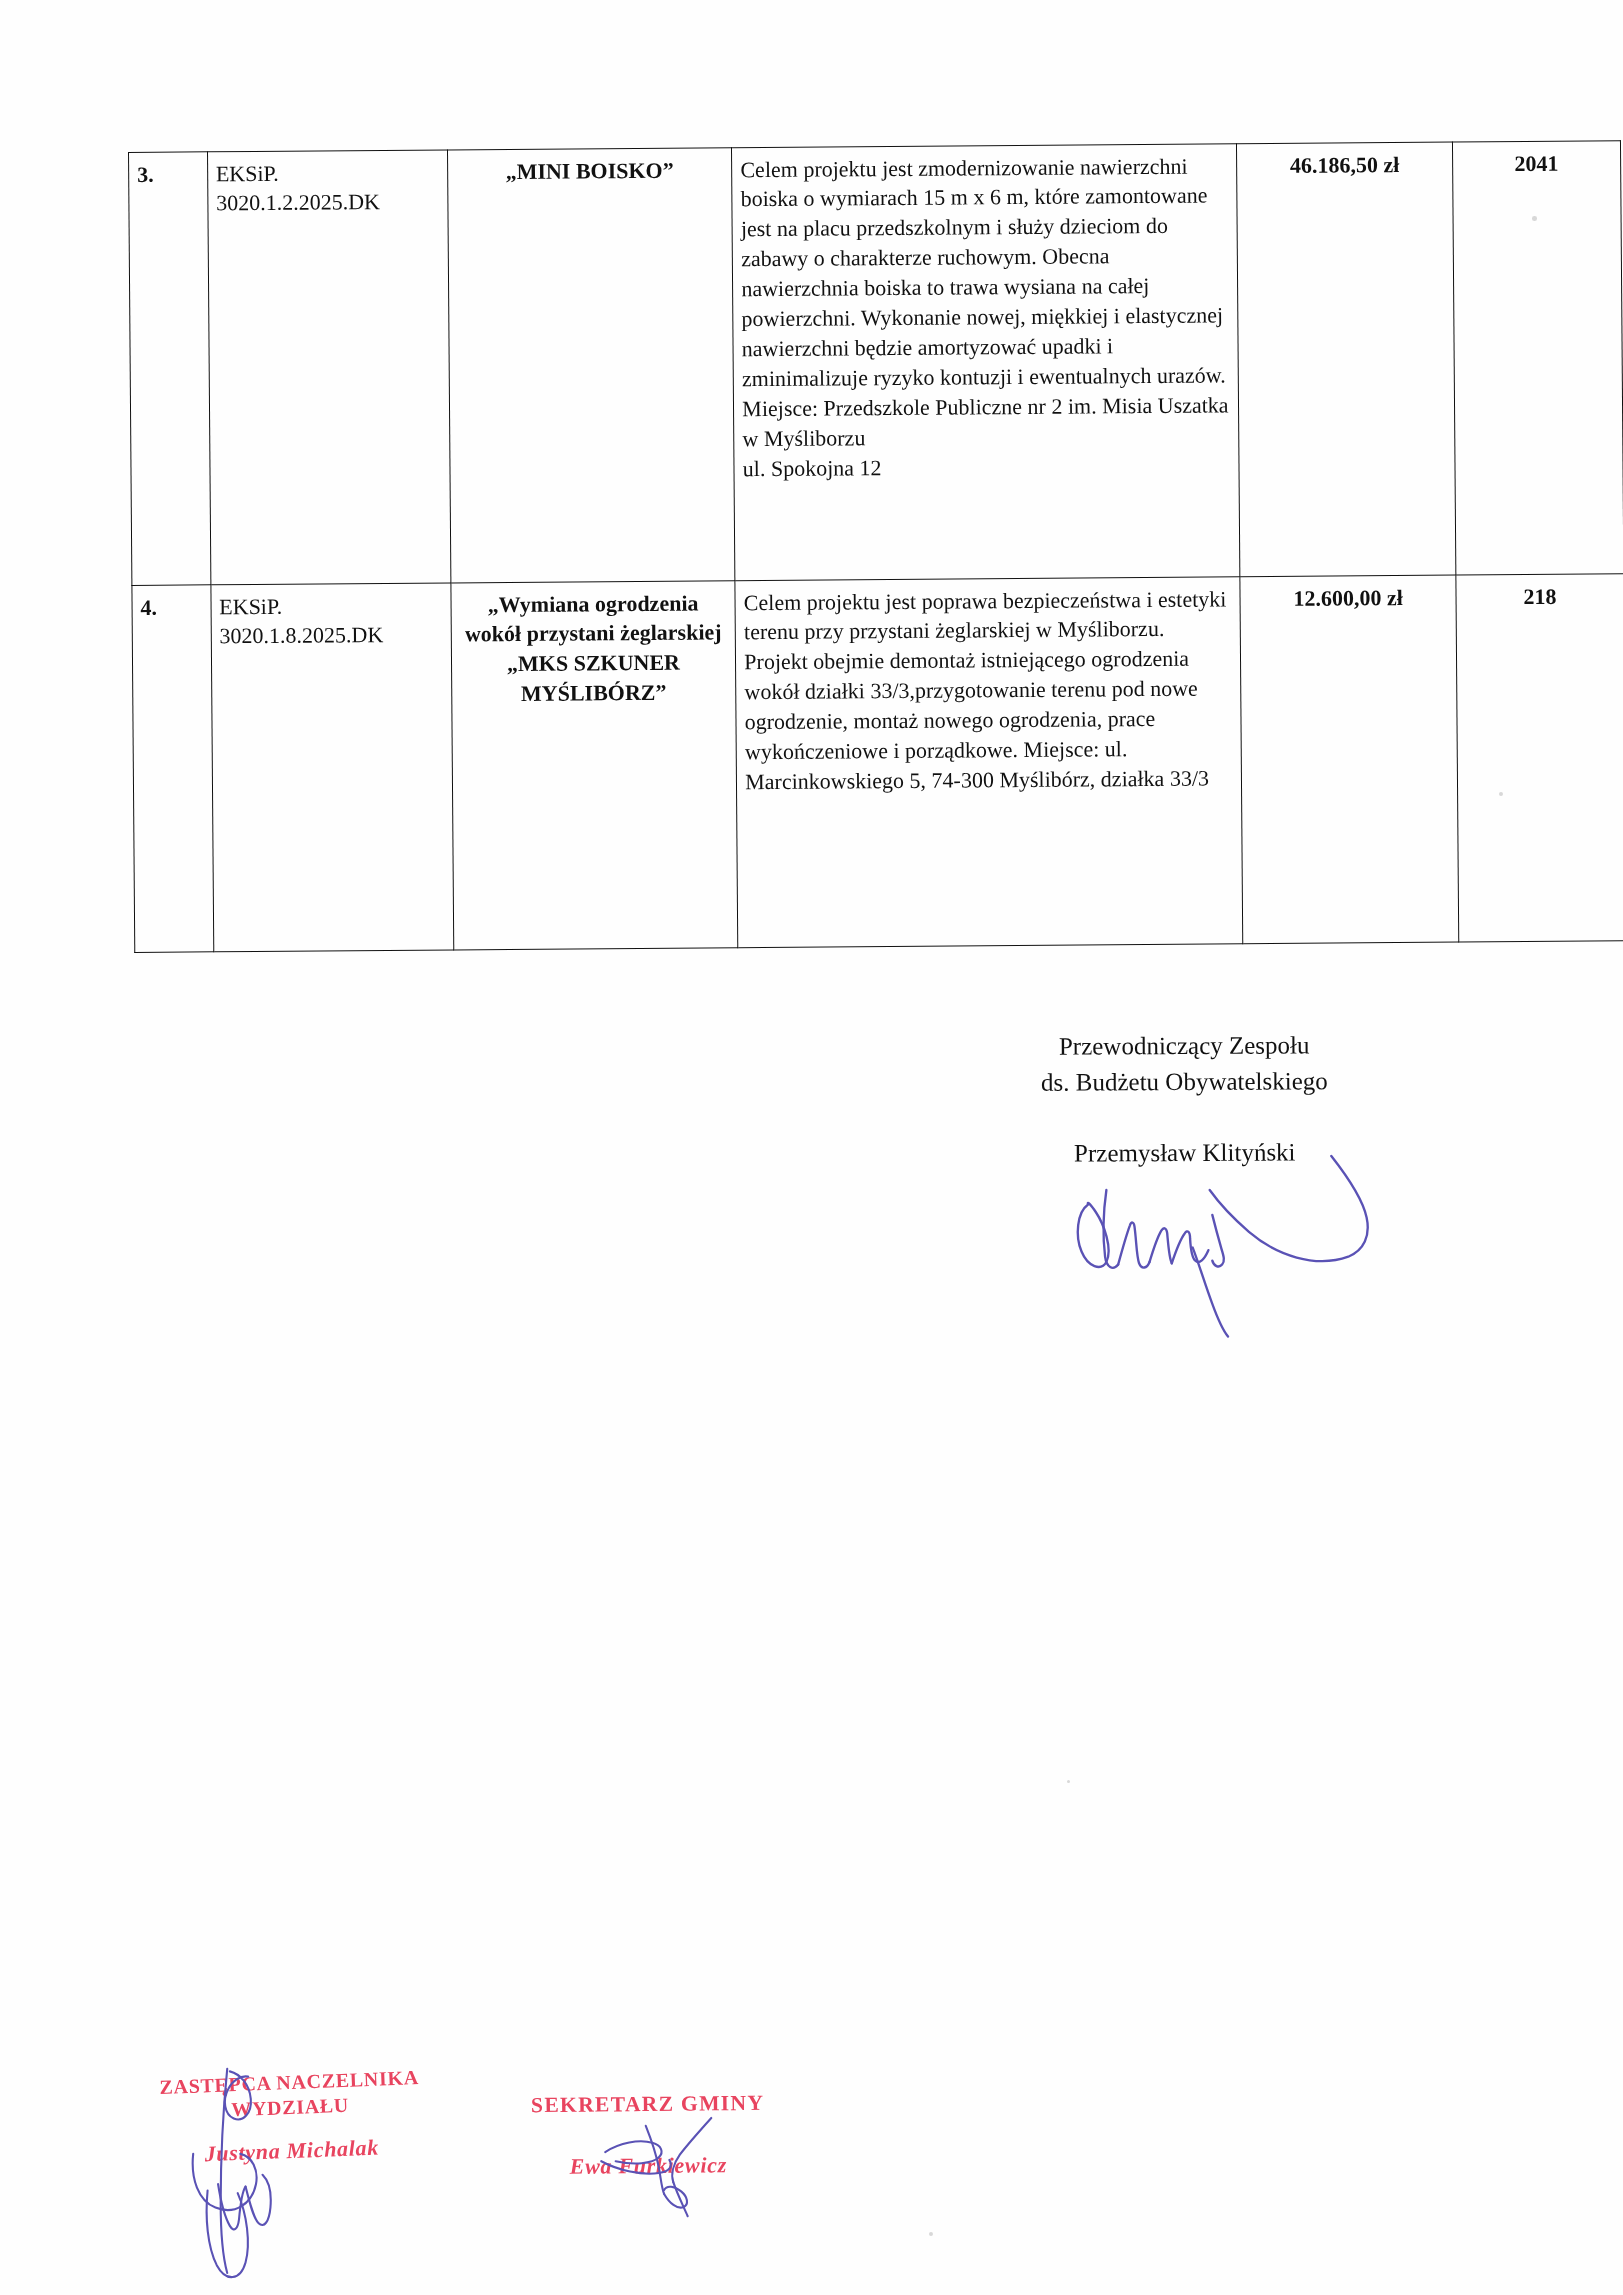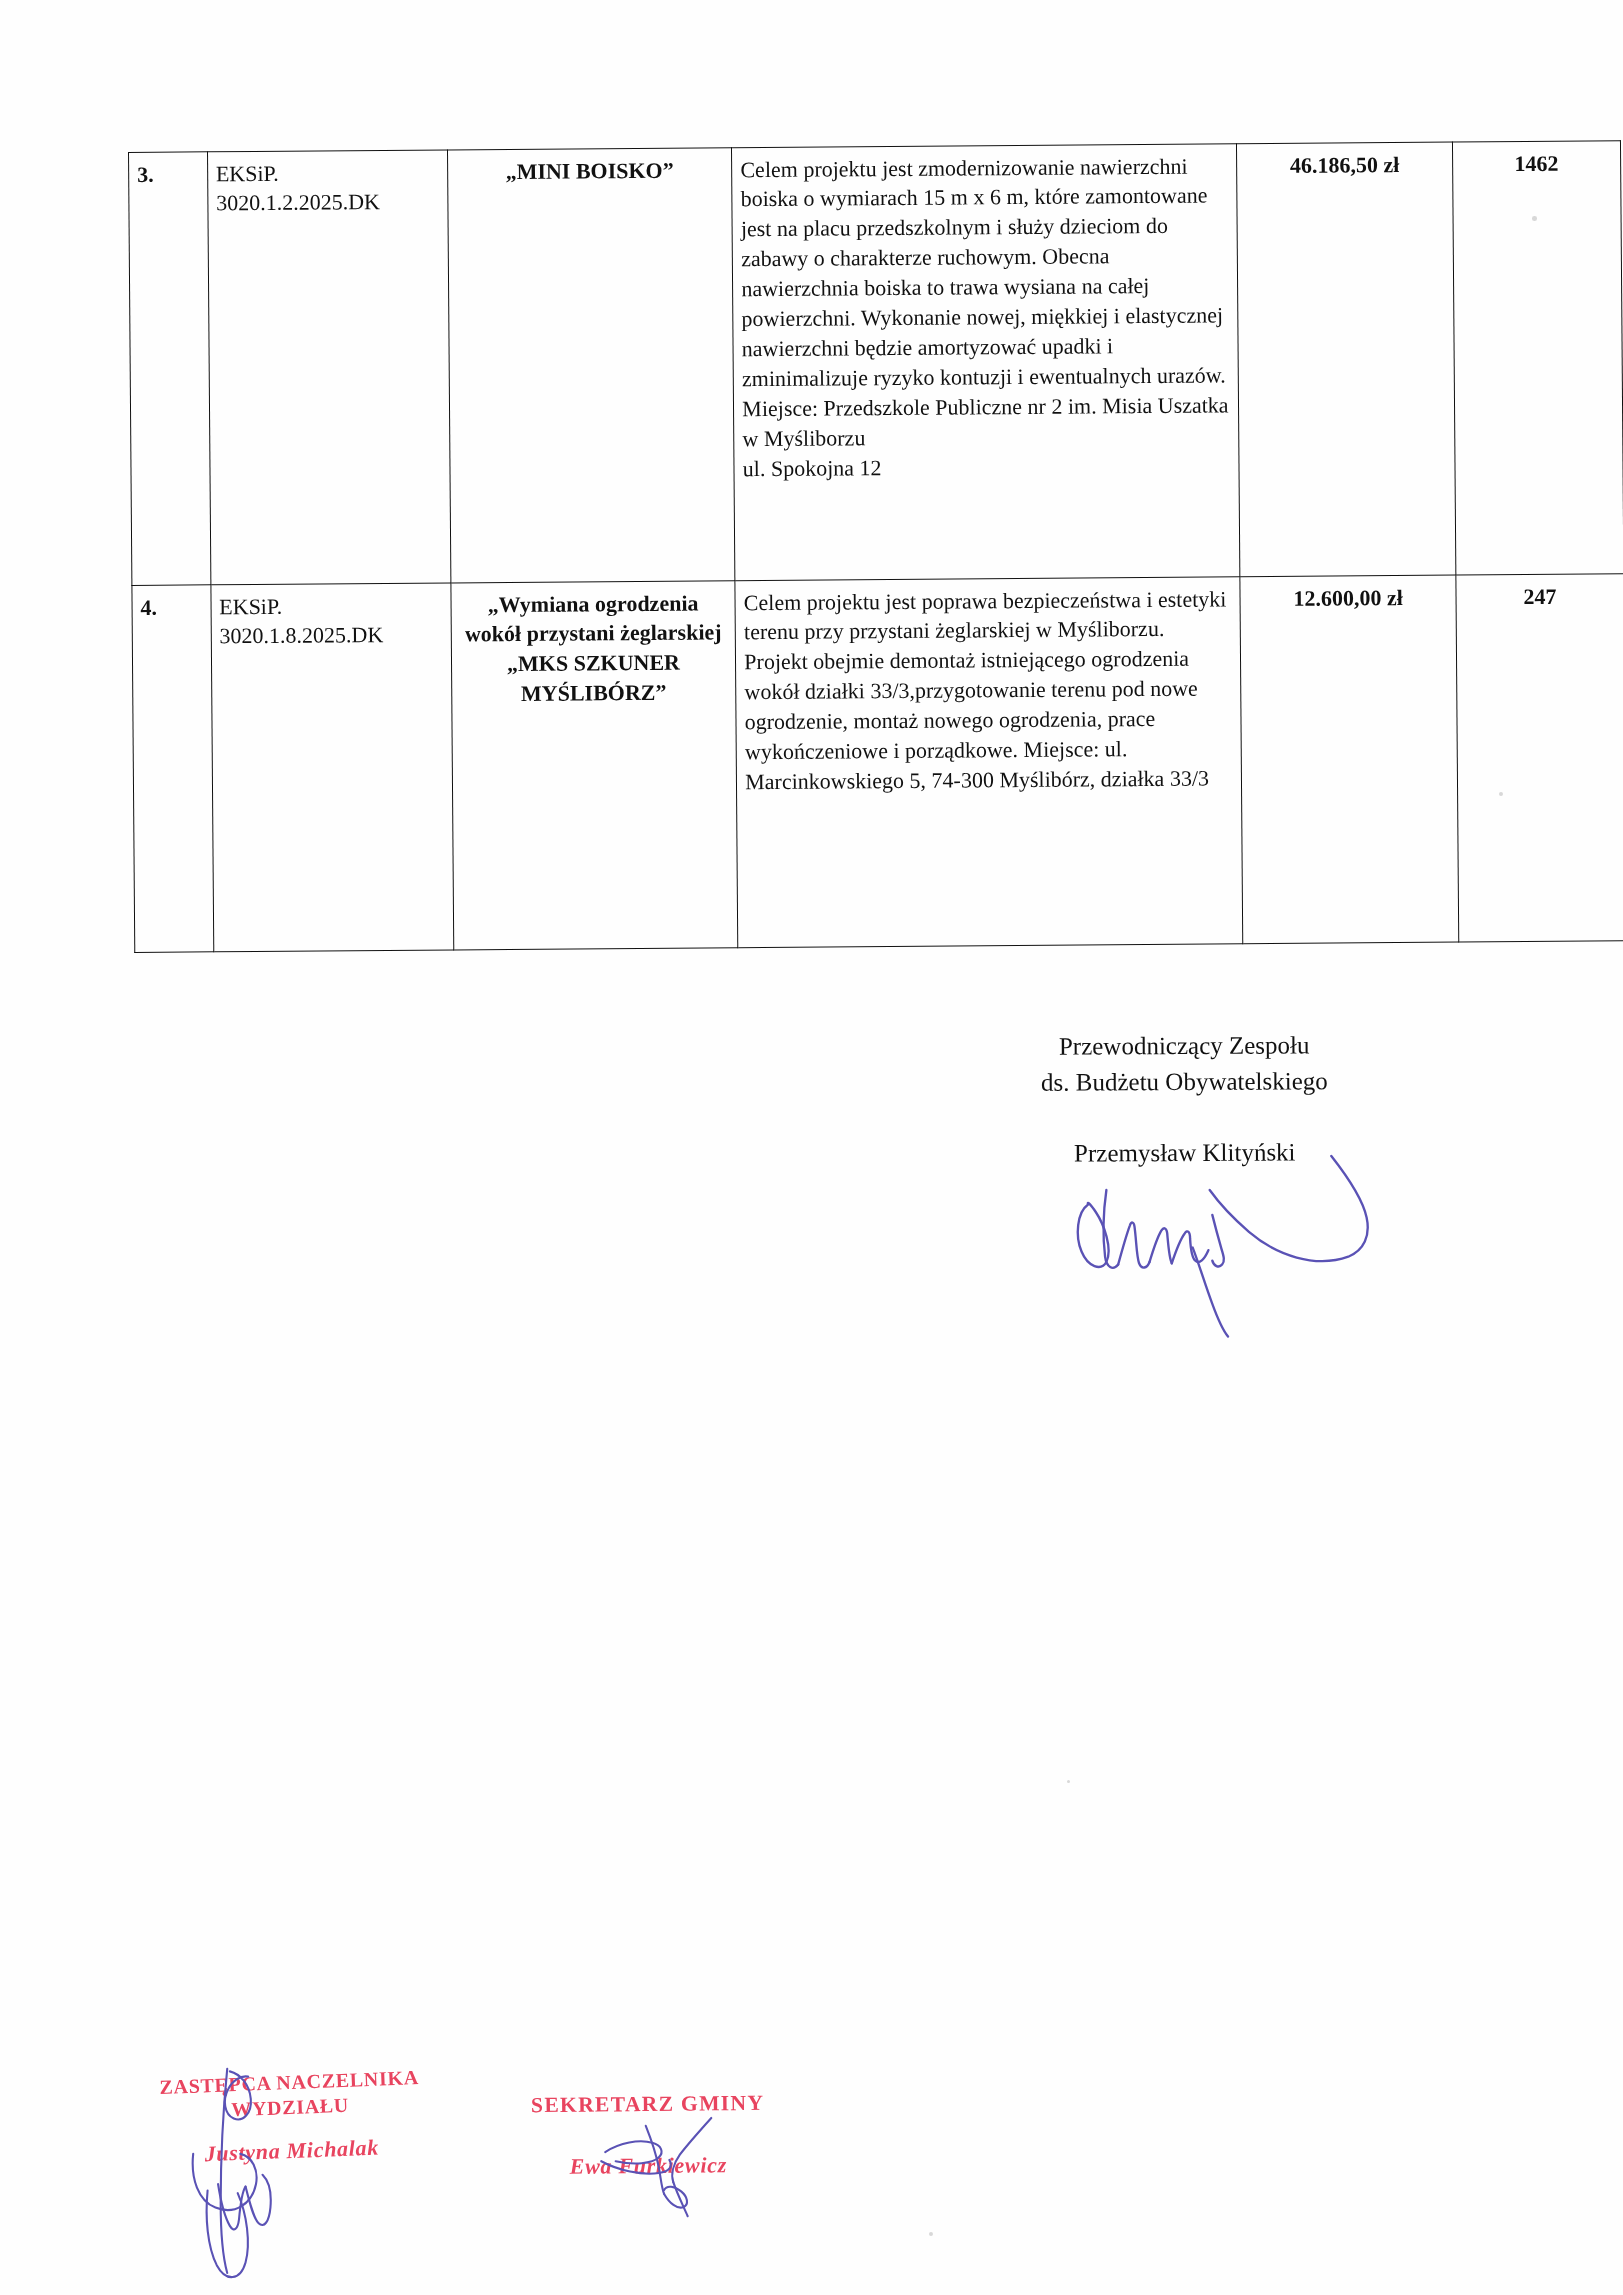--- a/index.html
+++ b/index.html
@@ -154,21 +154,21 @@
           <span class="title-text">„MINI  BOISKO”</span>
         </td>
         <td class="col-desc">
           <span class="desc-text">Celem projektu jest zmodernizowanie nawierzchni boiska o wymiarach 15 m x 6 m, które zamontowane jest na placu przedszkolnym i służy dzieciom do zabawy o charakterze ruchowym. Obecna nawierzchnia boiska to trawa wysiana na całej powierzchni. Wykonanie nowej, miękkiej i elastycznej nawierzchni będzie amortyzować upadki i zminimalizuje ryzyko  kontuzji i ewentualnych urazów. Miejsce: Przedszkole Publiczne nr 2 im. Misia  Uszatka  w  Myśliborzu
 ul. Spokojna 12</span>
         </td>
         <td class="col-amount">
           <span>46.186,50 zł</span>
         </td>
         <td class="col-votes">
-          <span>1462</span>
+          <span>2041</span>
         </td>
       </tr>
 
       <tr class="row-4">
         <td class="col-no">
           <span>4.</span>
         </td>
         <td class="col-ref">
           <span class="ref-line">EKSiP.</span>
           <span class="ref-line">3020.1.8.2025.DK</span>
@@ -176,21 +176,21 @@
         <td class="col-title">
           <span class="title-text">„Wymiana ogrodzenia wokół przystani żeglarskiej „MKS SZKUNER MYŚLIBÓRZ”</span>
         </td>
         <td class="col-desc">
           <span class="desc-text">Celem projektu  jest poprawa bezpieczeństwa i estetyki terenu przy przystani żeglarskiej w Myśliborzu. Projekt obejmie  demontaż istniejącego ogrodzenia wokół działki 33/3,przygotowanie terenu pod nowe ogrodzenie, montaż nowego ogrodzenia, prace wykończeniowe i porządkowe. Miejsce: ul. Marcinkowskiego 5, 74-300 Myślibórz, działka 33/3</span>
         </td>
         <td class="col-amount">
           <span>12.600,00 zł</span>
         </td>
         <td class="col-votes">
-          <span>247</span>
+          <span>218</span>
         </td>
       </tr>
     </tbody>
   </table>
 
   <div id="signature-block">
     <div>Przewodniczący Zespołu</div>
     <div>ds. Budżetu Obywatelskiego</div>
     <div class="sig-name">Przemysław Klityński</div>
   </div>

